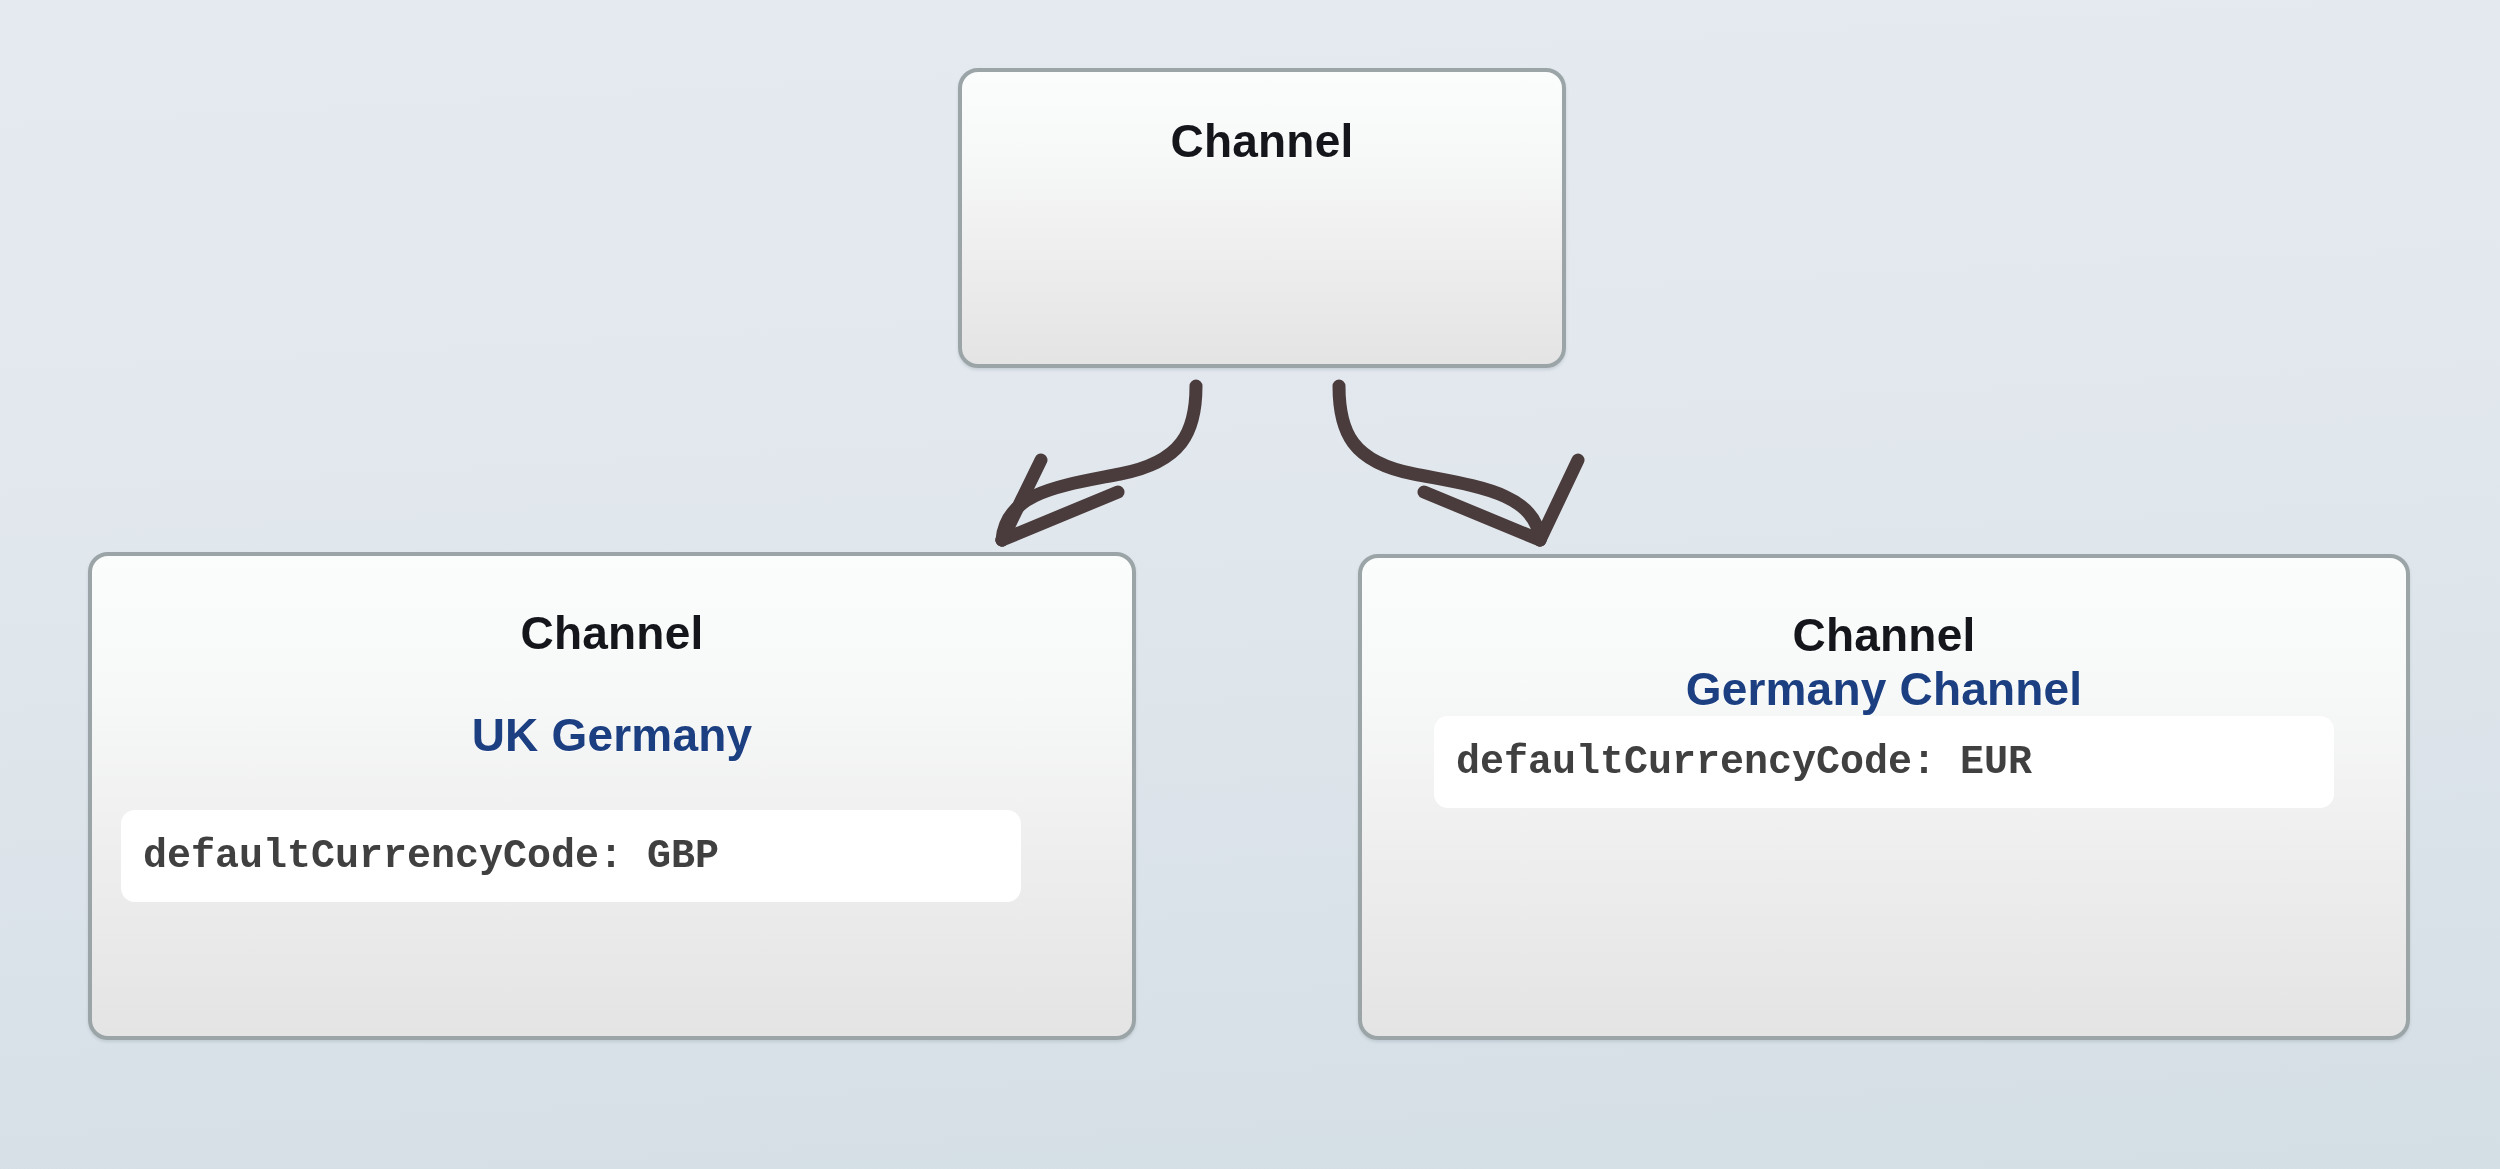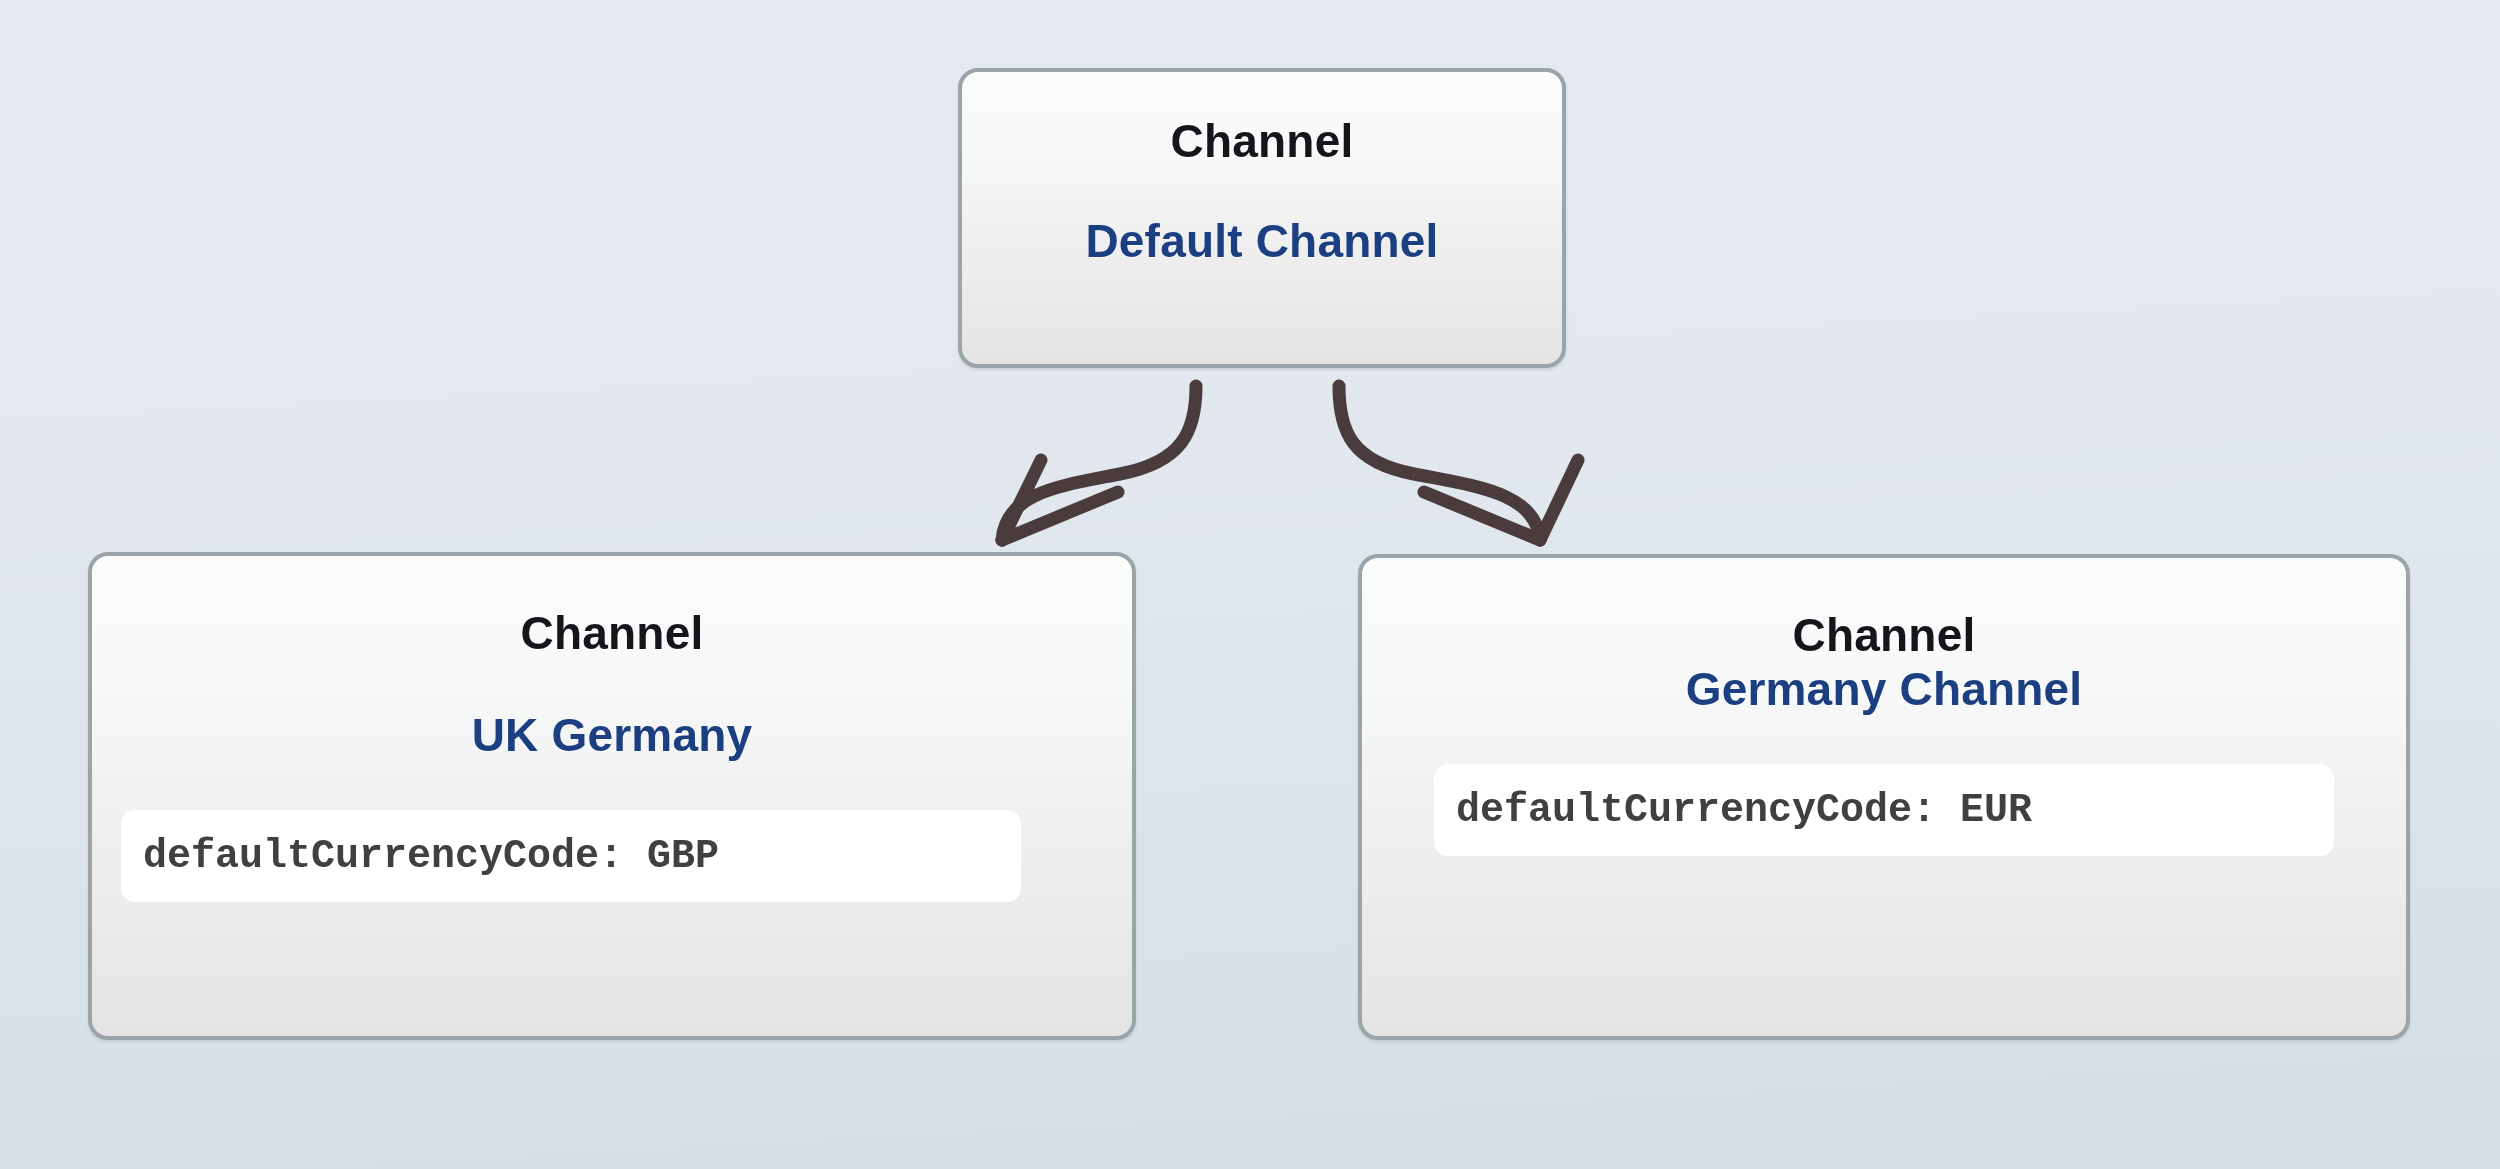--- a/index.html
+++ b/index.html
@@ -125,21 +125,20 @@
   #node-de .node-type {
     font-size: 46px;
     margin-top: 50px;
   }
   #node-de .node-name {
     font-size: 46px;
   }
   #node-de .attr-box {
     width: 900px;
     height: 92px;
-    margin-top: 48px;
     margin-right: 0px;
     padding-left: 22px;
   }
   #node-de .attr-text { font-size: 40px; }
 </style>
 </head>
 <body>
 
 <div id="canvas">
 
@@ -159,21 +158,20 @@
                  C 1339 432, 1352 462, 1414 474
                  C 1474 486, 1536 492, 1540 540"></path>
         <path d="M 1540 540 L 1424 492"></path>
         <path d="M 1540 540 L 1578 460"></path>
       </g>
     </g>
   </svg>
 
   <div class="node" id="node-root">
     <div class="node-type">Channel</div>
-    <div class="node-name">Default Channel</div>
   </div>
 
   <div class="node" id="node-uk">
     <div class="node-type">Channel</div>
     <div class="node-name">UK Germany</div>
     <div class="attr-box">
       <span class="attr-text">defaultCurrencyCode: GBP</span>
     </div>
   </div>
 

